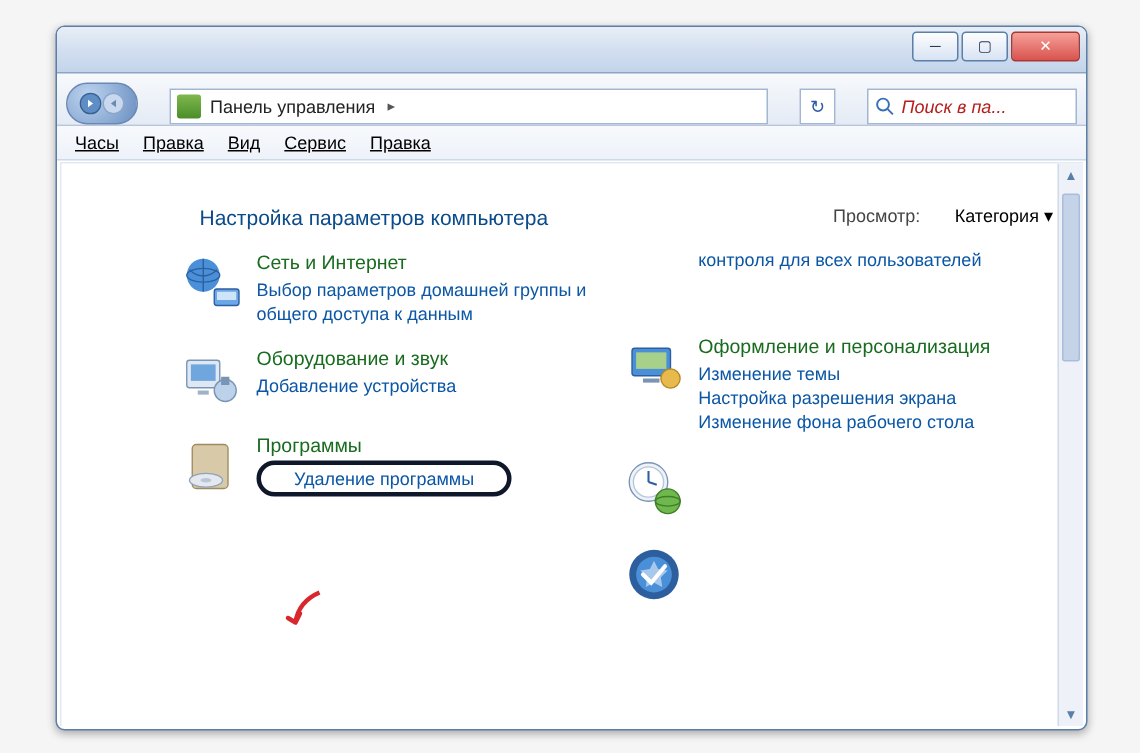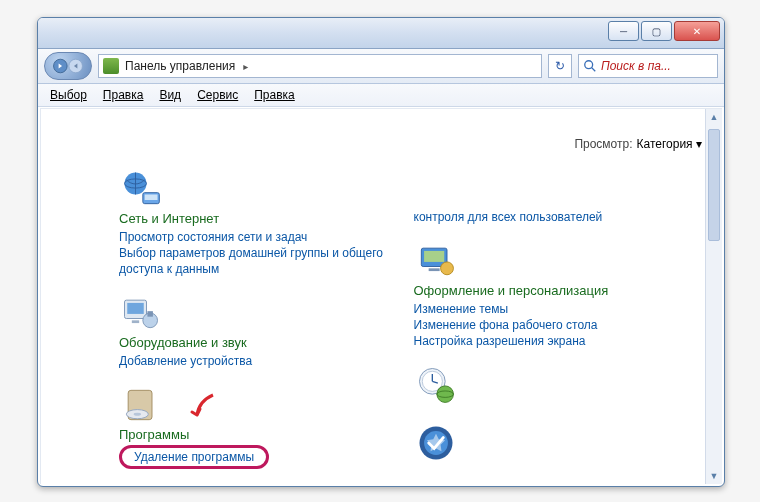--- a/index.html
+++ b/index.html
@@ -4,48 +4,48 @@
 <style>
   html,body{margin:0;padding:0;font-family:"Segoe UI",Tahoma,sans-serif;font-size:12px;background:#fff;}
   .stage{width:760px;height:502px;position:relative;background:#f5f5f5;}
   .window{position:absolute;left:37px;top:17px;width:686px;height:468px;background:#fff;border:1px solid #5a7fa8;border-radius:6px;box-shadow:0 2px 6px rgba(0,0,0,.3);overflow:hidden;}
   
   .titlebar{height:30px;background:linear-gradient(#e8eef7,#d3dff0 50%,#c3d4ea);border-bottom:1px solid #8ba4c5;position:relative;}
   .win-btns{position:absolute;right:4px;top:3px;display:flex;}
   .win-btn{width:29px;height:18px;margin-left:2px;border:1px solid #5a7fa8;border-radius:3px;display:flex;align-items:center;justify-content:center;font-size:10px;color:#2b3a57;background:linear-gradient(#fdfdfe,#d8e3f3);}
   .win-btn.close{background:linear-gradient(#f5a098,#d9534f);color:#fff;border-color:#a63b36;width:44px;}
   
-  .navbar{height:34px;background:linear-gradient(#f7f9fc,#e4ebf5);border-bottom:1px solid #b5c6de;display:flex;align-items:center;padding:0 6px;gap:6px;}
+  .navbar{height:34px;background:linear-gradient(#f7f9fc,#e4ebf5);border-bottom:1px solid #b5c6de;display:flex;align-items:flex-end;padding:0 6px;gap:21px;}
   .nav-back{width:46px;height:26px;border-radius:14px;background:radial-gradient(circle at 30% 30%,#bcd3ef,#6a8fc1);border:1px solid #6a88b3;display:flex;align-items:center;justify-content:center;}
   .nav-back svg{width:34px;height:18px;}
   .addressbar{flex:1;height:22px;background:#fff;border:1px solid #a3b6d1;display:flex;align-items:center;padding:0 4px;gap:6px;font-size:12px;}
   .addr-icon{width:16px;height:16px;background:linear-gradient(#7fb84d,#4b8d2a);border-radius:2px;}
   .addr-text{color:#222;}
   .addr-arrow{color:#555;font-size:10px;margin-left:2px;}
   .nav-refresh{width:22px;height:22px;border:1px solid #a3b6d1;background:#fff;display:flex;align-items:center;justify-content:center;color:#2b5aa8;}
   .searchbar{width:130px;height:22px;background:#fff;border:1px solid #a3b6d1;display:flex;align-items:center;padding:0 4px;color:#b91c1c;font-style:italic;gap:4px;}
   .search-icon{width:14px;height:14px;color:#3a6fb8;}
   
   .menubar{height:22px;background:linear-gradient(#f7f9fc,#eef2f9);border-bottom:1px solid #cdd8e8;display:flex;align-items:center;padding:0 6px;gap:4px;font-size:12px;}
   .menu-item{padding:2px 6px;cursor:default;}
   .menu-item u{text-decoration:underline;}
   
   .content{position:absolute;left:0;right:0;top:88px;bottom:0;background:#fff;overflow:hidden;border-left:1px solid #e3e9f2;border-top:1px solid #e3e9f2;margin:2px;}
   .content-heading{position:absolute;left:92px;top:28px;font-size:14px;color:#0a4b8c;}
-  .view-by{position:absolute;right:20px;top:28px;font-size:12px;color:#444;display:flex;align-items:flex-start;gap:4px;}
+  .view-by{position:absolute;right:20px;top:28px;font-size:12px;color:#444;display:flex;align-items:flex-start;gap:23px;}
   .view-by .link{color:#000000;}
   .cols{position:absolute;left:78px;right:14px;top:58px;bottom:0;display:flex;}
   .col{flex:1;}
   .col.right{flex:1;}
-  .cat{display:flex;margin-bottom:14px;flex-direction:column;}
+  .cat{display:flex;margin-bottom:14px;}
   .cat-icon{width:44px;height:44px;flex:none;margin-right:8px;position:relative;}
   .cat-body{flex:1;}
   .cat-title{color:#196b1f;font-size:13px;line-height:16px;margin-bottom:2px;}
   .cat-link{color:#0b57a6;font-size:12px;line-height:16px;display:block;}
-  .highlighted{border:3px solid #be185d;border-radius:12px;padding:0 12px;display:inline-block;line-height:18px;}
+  .highlighted{border:3px solid #0f172a;border-radius:12px;padding:0 22px;display:inline-block;line-height:18px;}
   
   .arrow{position:absolute;left:148px;top:284px;width:30px;height:30px;pointer-events:none;}
   
   .ic{width:100%;height:100%;}
   
   .vscroll{position:absolute;right:0;top:0;bottom:0;width:16px;background:#eef2f8;border-left:1px solid #d2dbe9;}
   .vscroll .thumb{position:absolute;left:2px;right:2px;top:20px;height:110px;background:#c5d3e8;border:1px solid #a9bdda;border-radius:2px;}
   .vscroll .arr{position:absolute;left:0;right:0;height:16px;display:flex;align-items:center;justify-content:center;color:#5a7fa8;font-size:9px;}
   .vscroll .arr.up{top:0;} .vscroll .arr.dn{bottom:0;}
 </style>
@@ -81,28 +81,29 @@
       <div class="searchbar">
         <svg class="search-icon" viewBox="0 0 16 16">
             <circle cx="6.5" cy="6.5" r="4.5" fill="none" stroke="#3a6fb8" stroke-width="1.5"></circle>
             <line x1="10" y1="10" x2="14" y2="14" stroke="#3a6fb8" stroke-width="1.5"></line>
           </svg>
         <span>Поиск в па...</span>
       </div>
     </div>
 
     <div class="menubar">
-      <span class="menu-item"><u>Выбор</u></span>
+      <span class="menu-item"><u>Часы</u></span>
       <span class="menu-item"><u>Правка</u></span>
       <span class="menu-item"><u>Вид</u></span>
       <span class="menu-item"><u>Сервис</u></span>
       <span class="menu-item"><u>Правка</u></span>
     </div>
 
     <div class="content">
+      <div class="content-heading">Настройка параметров компьютера</div>
       <div class="view-by">
         <span>Просмотр:</span>
         <span class="link">
           <span>Категория</span> <span>▾</span>
         </span>
       </div>
 
       <div class="cols">
 
         <div class="col">
@@ -112,21 +113,20 @@
               <svg class="ic" viewBox="0 0 48 48">
                   <circle cx="18" cy="18" r="12" fill="#4a90d9"></circle>
                   <ellipse cx="18" cy="18" rx="12" ry="5" fill="none" stroke="#2d5e9e"></ellipse>
                   <path d="M18 6v24M8 14c6 6 14 6 20 0" stroke="#2d5e9e" fill="none"></path>
                   <rect x="26" y="28" width="18" height="12" rx="2" fill="#6aa6e8" stroke="#2d5e9e"></rect>
                   <rect x="28" y="30" width="14" height="6" fill="#cfe4f7"></rect>
                 </svg>
             </div>
             <div class="cat-body">
               <div class="cat-title">Сеть и Интернет</div>
-              <span class="cat-link">Просмотр состояния сети и задач</span>
               <span class="cat-link">Выбор параметров домашней группы и общего доступа к данным</span>
             </div>
           </div>
 
           <div class="cat">
             <div class="cat-icon">
               <svg class="ic" viewBox="0 0 48 48">
                   <rect x="6" y="10" width="24" height="20" rx="2" fill="#dfe8f2" stroke="#7a94b5"></rect>
                   <rect x="9" y="13" width="18" height="12" fill="#6fa6de"></rect>
                   <rect x="14" y="32" width="8" height="3" fill="#9fb2c9"></rect>
@@ -170,22 +170,22 @@
               <svg class="ic" viewBox="0 0 48 48">
                   <rect x="8" y="10" width="28" height="20" rx="2" fill="#4a90d9" stroke="#2d5e9e"></rect>
                   <rect x="11" y="13" width="22" height="12" fill="#a7d08a"></rect>
                   <rect x="16" y="32" width="12" height="3" fill="#7a94b5"></rect>
                   <circle cx="36" cy="32" r="7" fill="#e8b94c" stroke="#b58a1e"></circle>
                 </svg>
             </div>
             <div class="cat-body">
               <div class="cat-title">Оформление и персонализация</div>
               <span class="cat-link">Изменение темы</span>
+              <span class="cat-link">Настройка разрешения экрана</span>
               <span class="cat-link">Изменение фона рабочего стола</span>
-              <span class="cat-link">Настройка разрешения экрана</span>
             </div>
           </div>
 
           <div class="cat">
             <div class="cat-icon">
               <svg class="ic" viewBox="0 0 48 48">
                   <circle cx="20" cy="20" r="14" fill="#eef3f9" stroke="#7a94b5"></circle>
                   <circle cx="20" cy="20" r="11" fill="#fff" stroke="#b7c6da"></circle>
                   <line x1="20" y1="20" x2="20" y2="12" stroke="#2d5e9e" stroke-width="1.5"></line>
                   <line x1="20" y1="20" x2="26" y2="22" stroke="#2d5e9e" stroke-width="1.5"></line>

